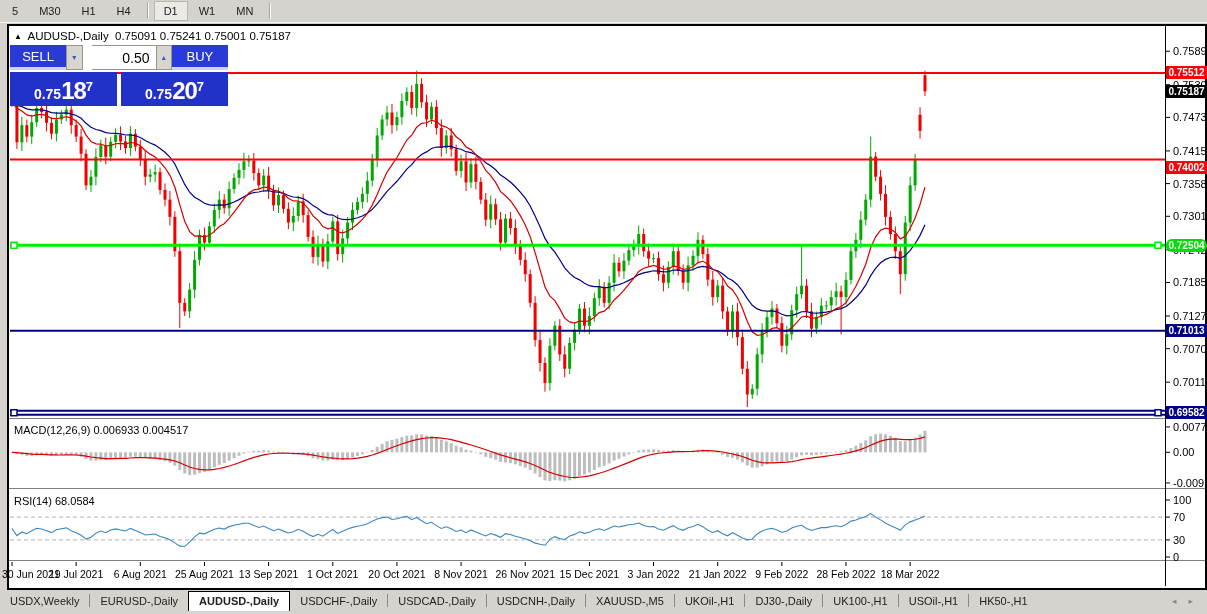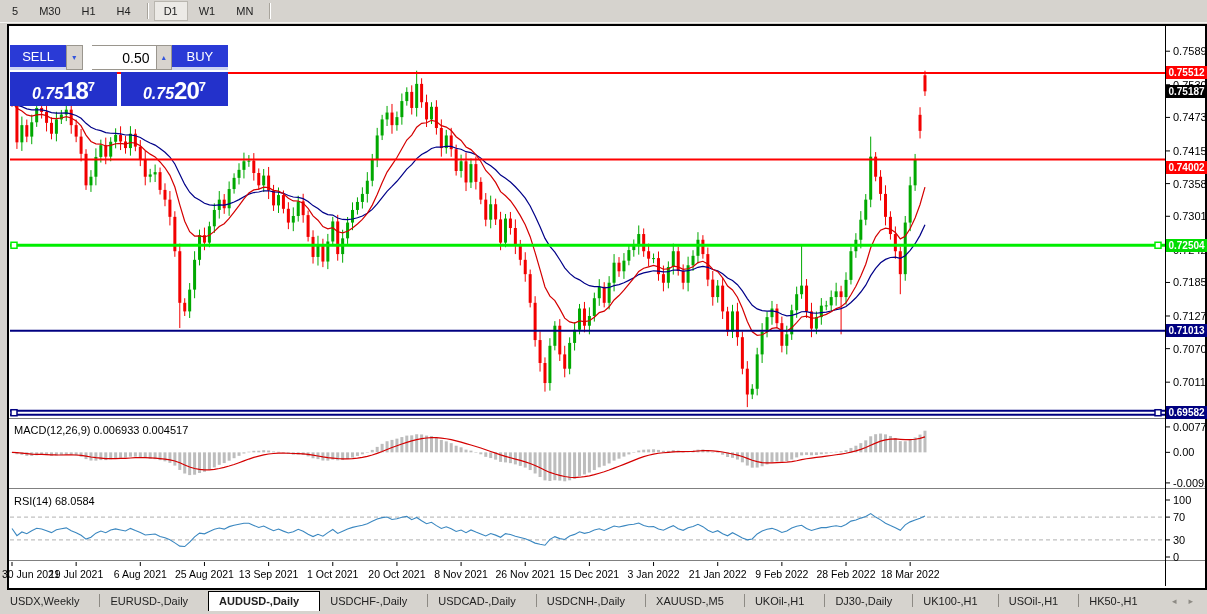--- a/index.html
+++ b/index.html
@@ -27,31 +27,31 @@
   #tp-row1{display:flex;height:25px;}
   .tp-btn{background:#2a3ad6;color:#fff;font-size:13px;display:flex;align-items:center;justify-content:center;
           border:none;border-bottom:3px solid #cdd4f2;width:59px;cursor:pointer;}
   .tp-spin{width:17px;background:#d8d4ce;border:1px solid #9a968e;display:flex;align-items:center;justify-content:center;
            font-size:8px;color:#3355dd;cursor:pointer;box-sizing:border-box;}
   #tp-vol{width:64px;border:1px solid #9a968e;border-left:none;border-right:none;font-size:14px;
           text-align:right;padding:0 6px 0 0;box-sizing:border-box;font-family:"Liberation Sans",sans-serif;margin-left:9px;}
   #tp-row2{display:flex;margin-top:2px;}
   .tp-price{background:#2331cb;color:#fff;height:34px;width:107px;display:flex;align-items:flex-end;
             justify-content:center;padding-bottom:2px;box-sizing:border-box;cursor:pointer;}
-  .tp-price .sm{font-size:16px;font-weight:bold;line-height:20px;font-style:italic;}
+  .tp-price .sm{font-size:14px;font-weight:bold;line-height:20px;}
   .tp-price .big{font-size:24px;font-weight:bold;line-height:26px;letter-spacing:-1px;}
   .tp-price .sup{font-size:13px;font-weight:bold;line-height:30px;align-self:flex-start;}
   #tp-gap{width:4px;}
   
   .badge{position:absolute;left:1166px;width:41px;height:13px;font-size:10px;font-weight:bold;
          line-height:13px;text-align:center;z-index:3;}
   
   #tabbar{position:absolute;left:0;top:590px;width:1207px;height:21px;background:#d6d3ce;display:flex;
           align-items:flex-end;font-size:11px;}
-  .tab{padding:3px 20px 4px 10px;color:#222;white-space:nowrap;cursor:pointer;position:relative;}
+  .tab{padding:3px 10px 4px 10px;color:#222;white-space:nowrap;cursor:pointer;position:relative;}
   .tab-sep{width:1px;height:13px;background:#8d8a84;margin-bottom:4px;}
   .tab.active{background:#fff;border:1px solid #000;border-bottom:none;font-weight:bold;padding-top:3px;
               margin-bottom:0;z-index:2;}
   #tab-arrows{margin-left:auto;display:flex;align-items:center;height:100%;padding-right:8px;color:#8d8a84;}
   #tab-arrows span{font-size:9px;padding:0 6px;cursor:pointer;}
   svg text{font-family:"Liberation Sans",sans-serif;}
 </style>
 </head>
 <body>
 
@@ -717,20 +717,28 @@
     <text x="717.7049999999999" y="578" font-size="10.5" fill="#000" text-anchor="middle">21 Jan 2022</text>
     <line x1="781.8599999999999" y1="562" x2="781.8599999999999" y2="566" stroke="#000" stroke-width="1"></line>
     <text x="781.8599999999999" y="578" font-size="10.5" fill="#000" text-anchor="middle">9 Feb 2022</text>
     <line x1="846.015" y1="562" x2="846.015" y2="566" stroke="#000" stroke-width="1"></line>
     <text x="846.015" y="578" font-size="10.5" fill="#000" text-anchor="middle">28 Feb 2022</text>
     <line x1="910.17" y1="562" x2="910.17" y2="566" stroke="#000" stroke-width="1"></line>
     <text x="910.17" y="578" font-size="10.5" fill="#000" text-anchor="middle">18 Mar 2022</text>
   </svg>
 
 <div id="overlays">
+  <div id="chart-header">
+    <span class="mk">▲</span>
+    <span>AUDUSD-,Daily</span>&nbsp;
+    <span>0.75091</span>
+    <span>0.75241</span>
+    <span>0.75001</span>
+    <span>0.75187</span>
+  </div>
 
   <div class="pane-label" style="left:14px;top:424px;">
     <span>MACD(12,26,9)</span>
     <span>0.006933</span>
     <span>0.004517</span>
   </div>
   <div class="pane-label" style="left:14px;top:495px;">
     <span>RSI(14)</span>
     <span>68.0584</span>
   </div>
@@ -755,21 +763,21 @@
         <span class="big">20</span>
         <span class="sup">7</span>
       </div>
     </div>
   </div>
 
   <div id="badges">
       <div class="badge" style="top: 66.3795px; background: rgb(255, 0, 0); color: rgb(255, 255, 255);">0.75512</div>
       <div class="badge" style="top: 85.0053px; background: rgb(0, 0, 0); color: rgb(255, 255, 255);">0.75187</div>
       <div class="badge" style="top: 152.918px; background: rgb(255, 0, 0); color: rgb(255, 255, 255); margin-top: 8px;">0.74002</div>
-      <div class="badge" style="top: 238.768px; background: rgb(0, 221, 0); color: rgb(255, 255, 255);">0.72504</div>
+      <div class="badge" style="top: 238.768px; background: rgb(0, 221, 0); color: rgb(255, 255, 255); border-radius: 6px;">0.72504</div>
       <div class="badge" style="top: 324.217px; background: rgb(0, 0, 128); color: rgb(255, 255, 255);">0.71013</div>
       <div class="badge" style="top: 406.227px; background: rgb(0, 0, 128); color: rgb(255, 255, 255);">0.69582</div>
     </div>
 </div>
 
 <div id="tabbar">
     <div class="tab">USDX,Weekly</div>
     <div class="tab-sep"></div>
     <div class="tab">EURUSD-,Daily</div>
     <div class="tab active">AUDUSD-,Daily</div>

